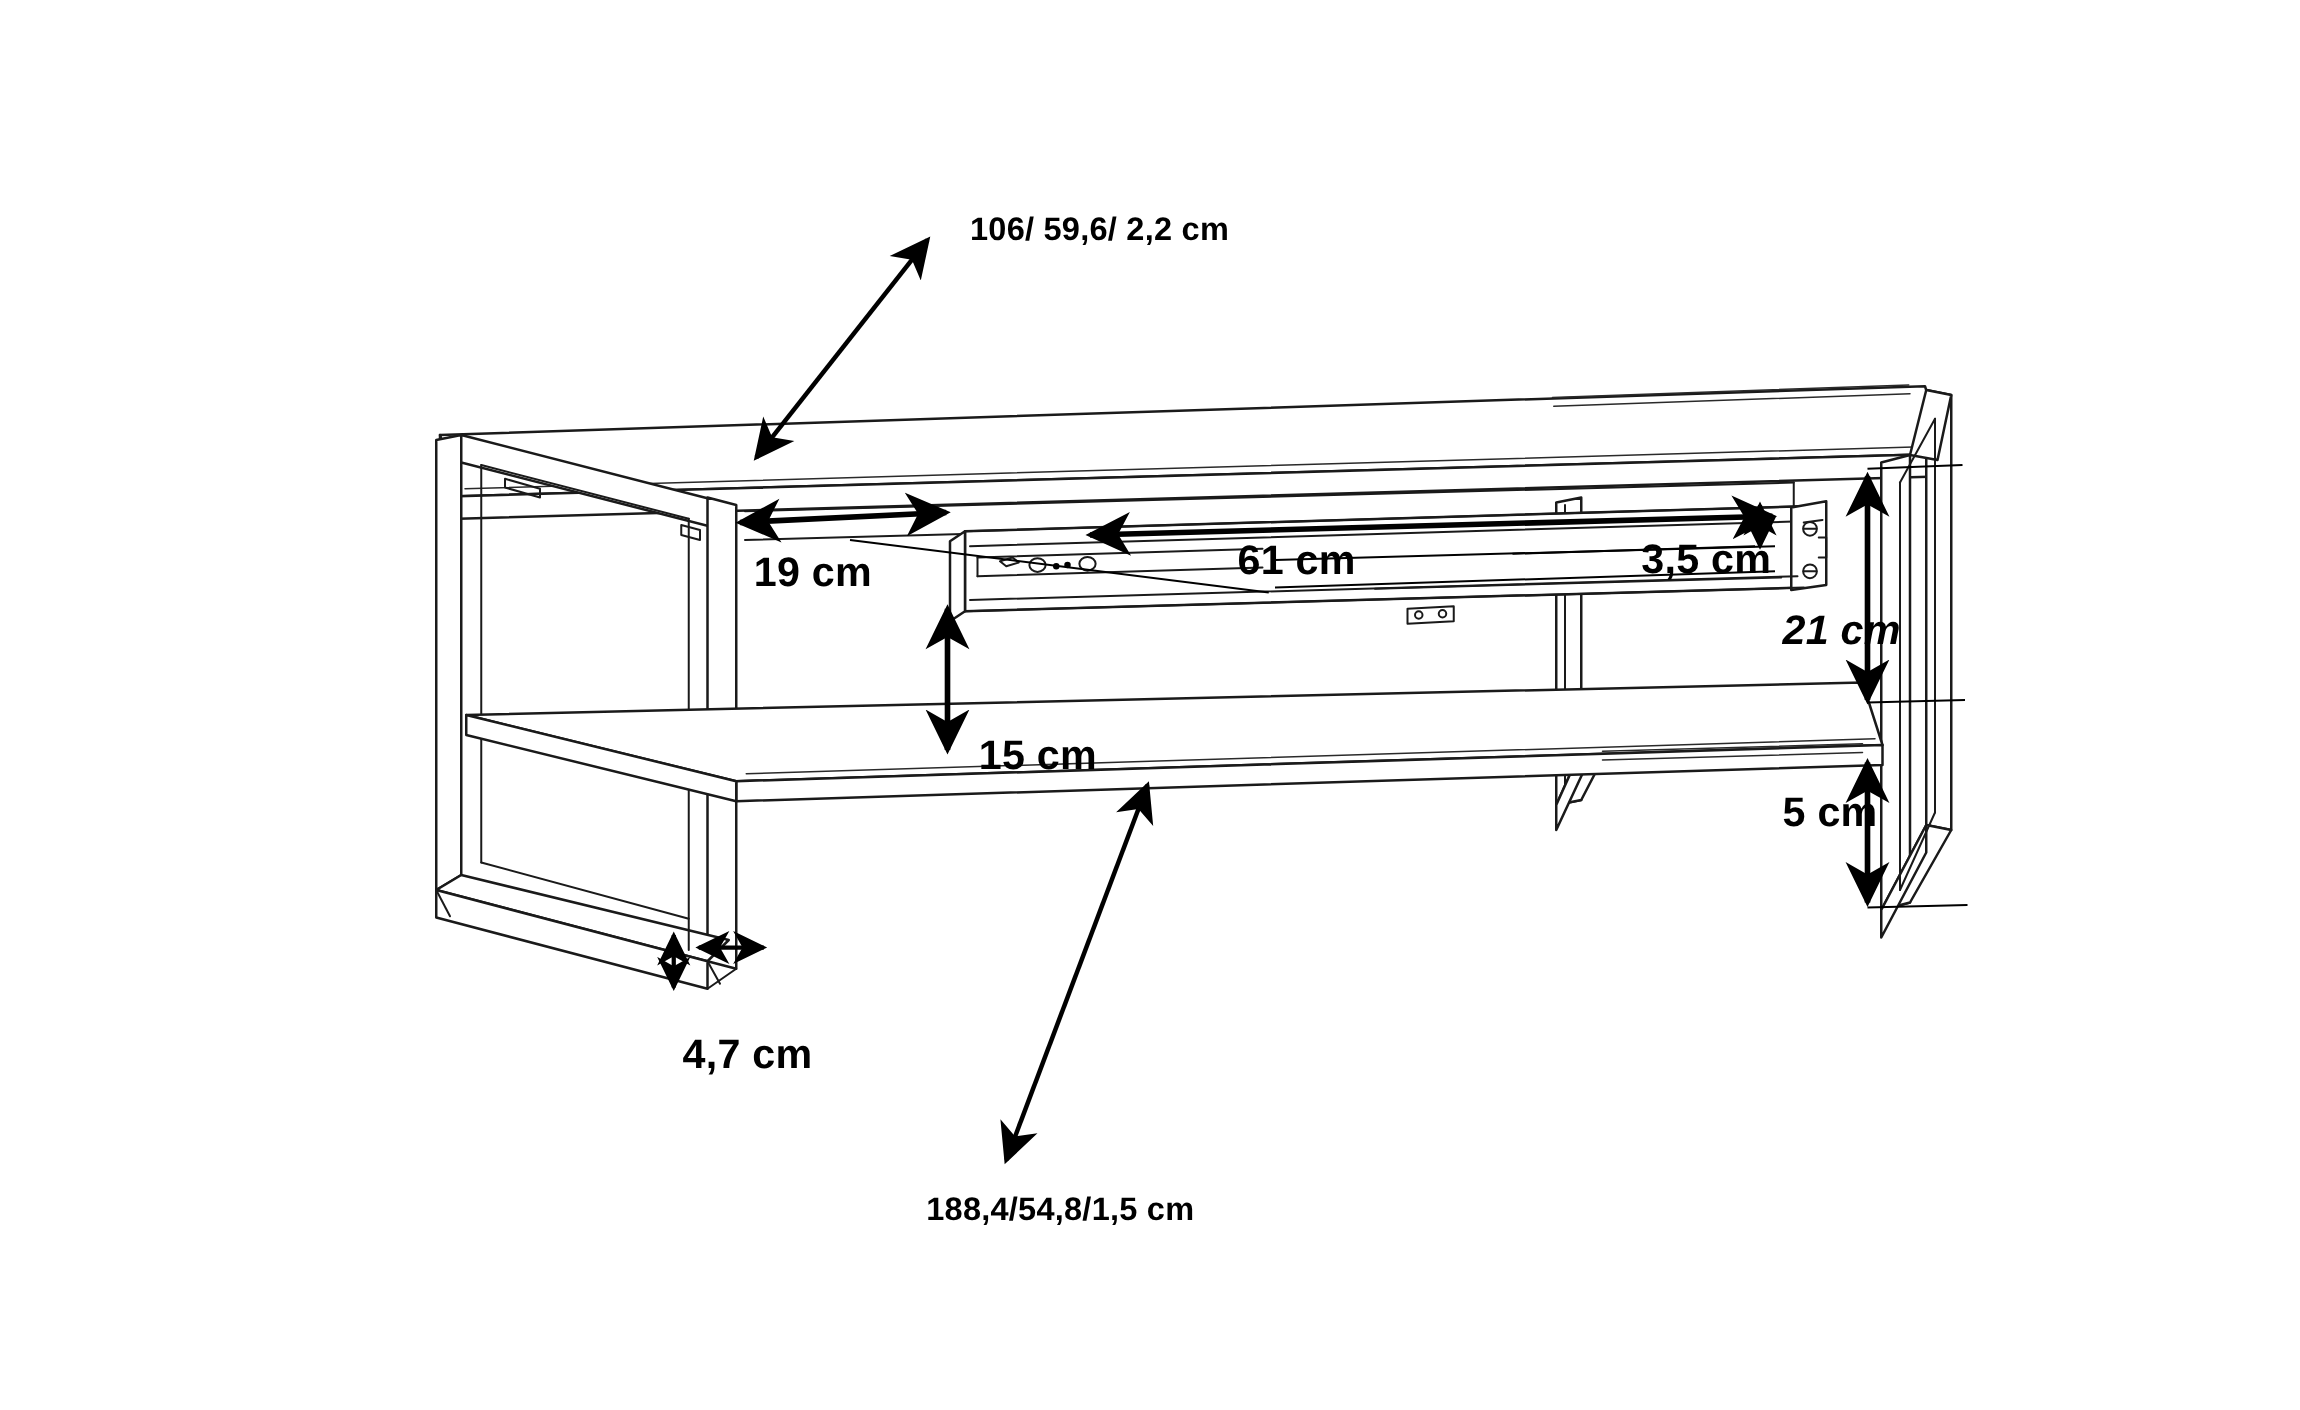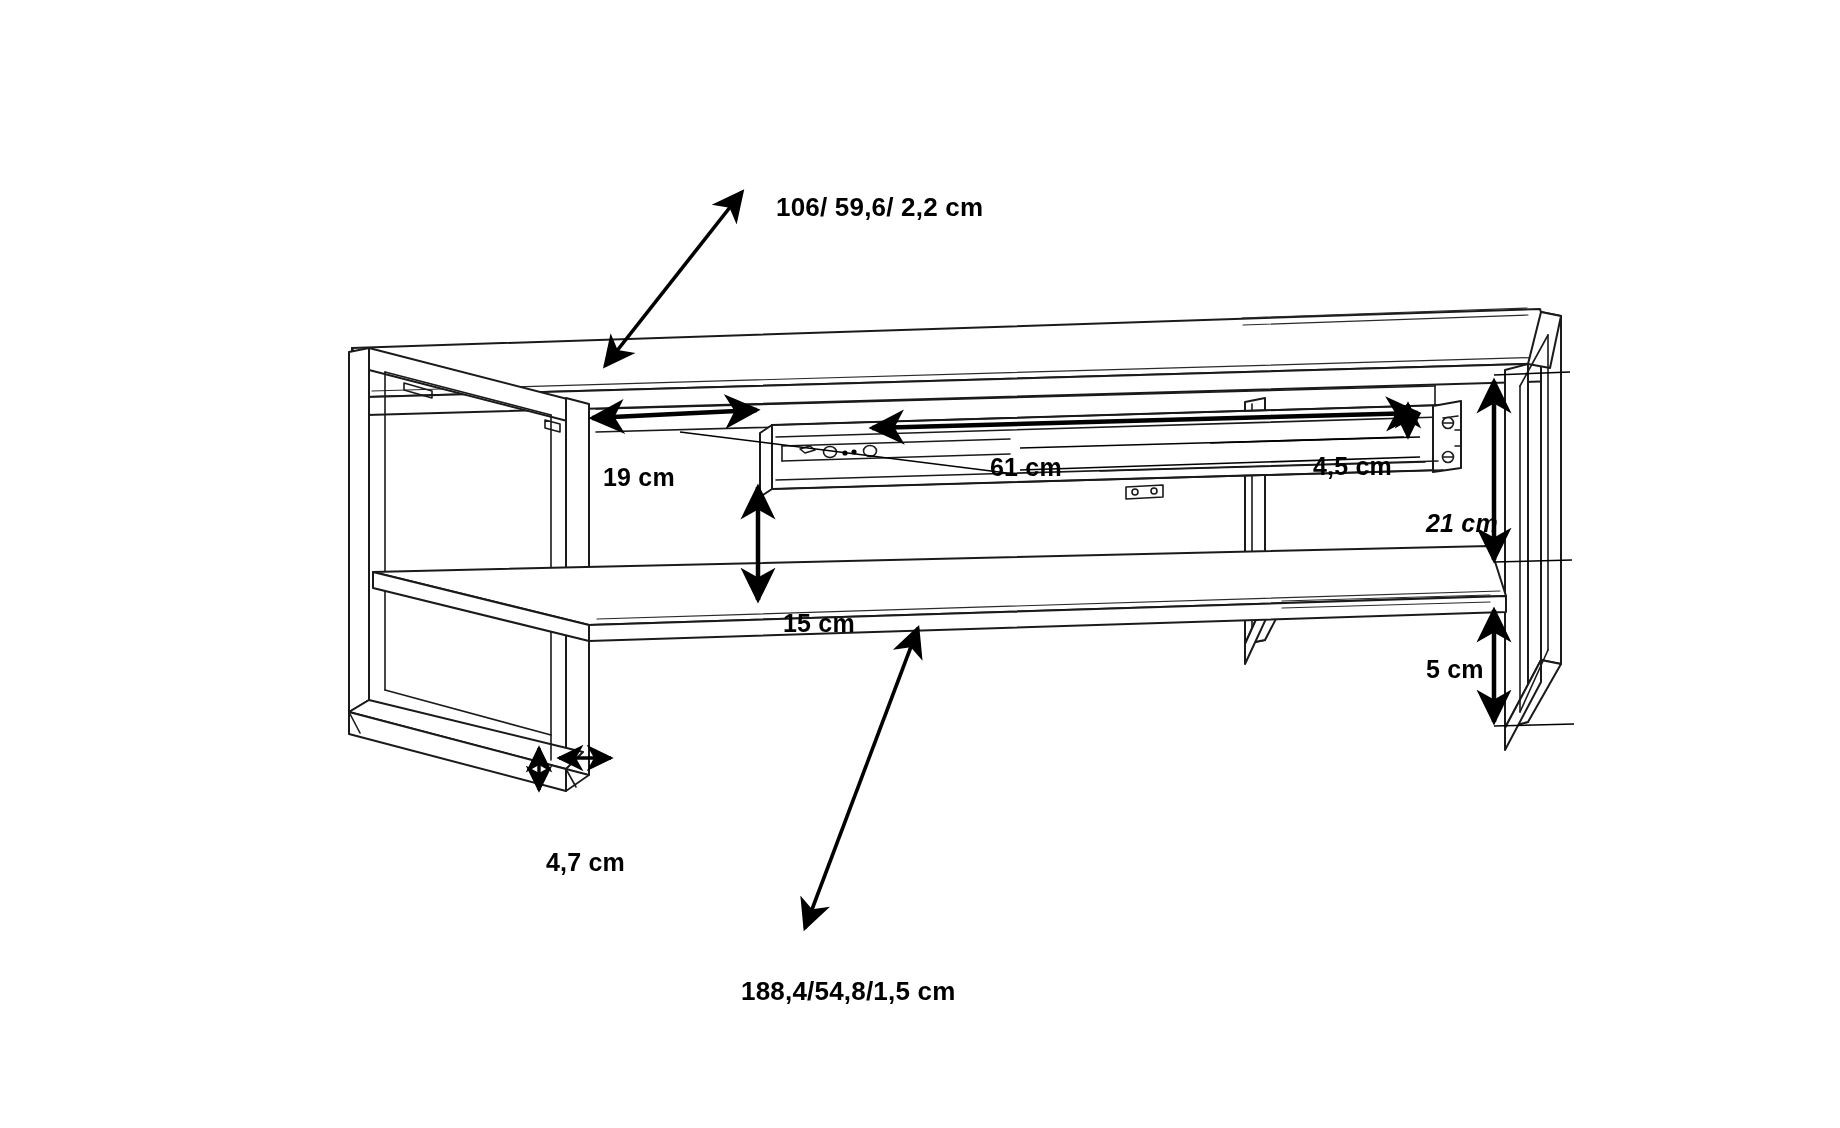--- a/index.html
+++ b/index.html
@@ -75,24 +75,23 @@
     stroke: none;
   }
   .dim-label {
     position: absolute;
     font-family: "Liberation Sans", sans-serif;
     font-weight: bold;
     color: #000000;
     white-space: nowrap;
     line-height: 1;
     letter-spacing: 0.2px;
-    margin-top: 24px;
   }
   .sz-big { font-size: 26px; }
-  .sz-mid { font-size: 25px; }
+  .sz-mid { font-size: 33px; }
 </style>
 </head>
 <body>
 
 <div id="sheet">
 
   <svg id="drawing" viewBox="0 0 1840 1128">
 
     <defs>
       <marker id="ah" markerWidth="9" markerHeight="9" refX="7.2" refY="4.5" orient="auto" markerUnits="strokeWidth">
@@ -274,21 +273,21 @@
   </svg>
 
   <div class="dim-label sz-big" style="left:776px; top:170px;">106/ 59,6/ 2,2 cm</div>
 
   <div class="dim-label sz-big" style="left:741px; top:954px;">188,4/54,8/1,5 cm</div>
 
   <div class="dim-label sz-mid" style="left:603px; top:441px;">19 cm</div>
 
   <div class="dim-label sz-mid" style="left:990px; top:431px;">61 cm</div>
 
-  <div class="dim-label sz-mid" style="left:1313px; top:430px;">4,5 cm</div>
+  <div class="dim-label sz-mid" style="left:1313px; top:430px;">3,5 cm</div>
 
   <div class="dim-label sz-mid" style="left:1426px; top:487px;font-style:italic;">21 cm</div>
 
   <div class="dim-label sz-mid" style="left:783px; top:587px;">15 cm</div>
 
   <div class="dim-label sz-mid" style="left:1426px; top:633px;">5 cm</div>
 
   <div class="dim-label sz-mid" style="left:546px; top:826px;">4,7 cm</div>
 
 </div>

